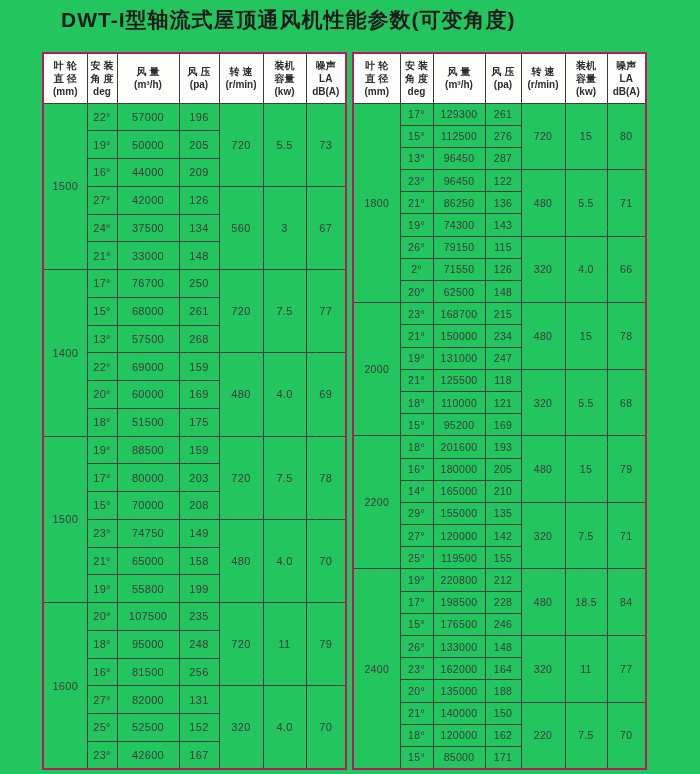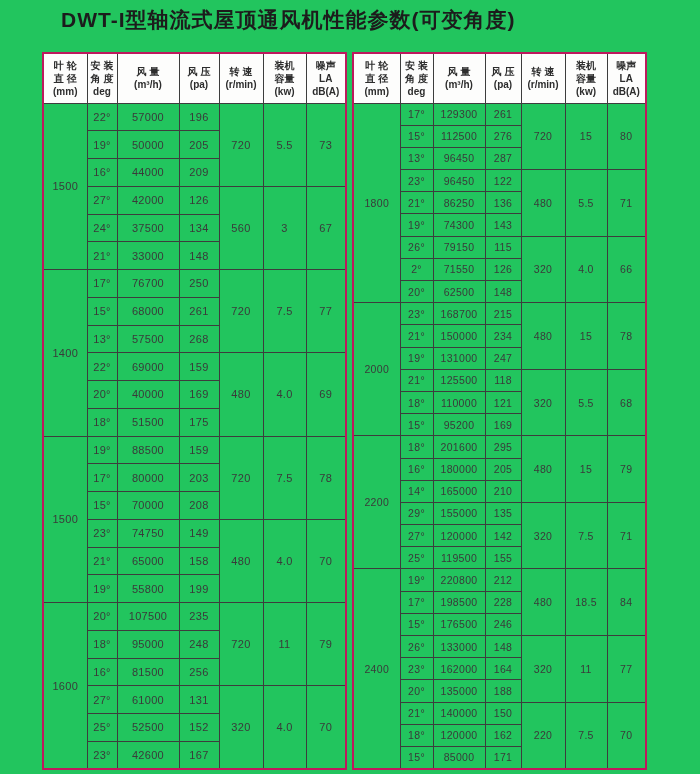--- a/index.html
+++ b/index.html
@@ -167,21 +167,21 @@
           <tr>
             <td>22°</td>
             <td>69000</td>
             <td>159</td>
             <td rowspan="3">480</td>
             <td rowspan="3">4.0</td>
             <td rowspan="3">69</td>
           </tr>
           <tr>
             <td>20°</td>
-            <td>40000</td>
+            <td>60000</td>
             <td>169</td>
           </tr>
           <tr>
             <td>18°</td>
             <td>51500</td>
             <td>175</td>
           </tr>
           <tr>
             <td rowspan="6">1500</td>
             <td>19°</td>
@@ -233,21 +233,21 @@
             <td>95000</td>
             <td>248</td>
           </tr>
           <tr>
             <td>16°</td>
             <td>81500</td>
             <td>256</td>
           </tr>
           <tr>
             <td>27°</td>
-            <td>61000</td>
+            <td>82000</td>
             <td>131</td>
             <td rowspan="3">320</td>
             <td rowspan="3">4.0</td>
             <td rowspan="3">70</td>
           </tr>
           <tr>
             <td>25°</td>
             <td>52500</td>
             <td>152</td>
           </tr>
@@ -396,21 +396,21 @@
           </tr>
           <tr>
             <td>15°</td>
             <td>95200</td>
             <td>169</td>
           </tr>
           <tr>
             <td rowspan="6">2200</td>
             <td>18°</td>
             <td>201600</td>
-            <td>295</td>
+            <td>193</td>
             <td rowspan="3">480</td>
             <td rowspan="3">15</td>
             <td rowspan="3">79</td>
           </tr>
           <tr>
             <td>16°</td>
             <td>180000</td>
             <td>205</td>
           </tr>
           <tr>

